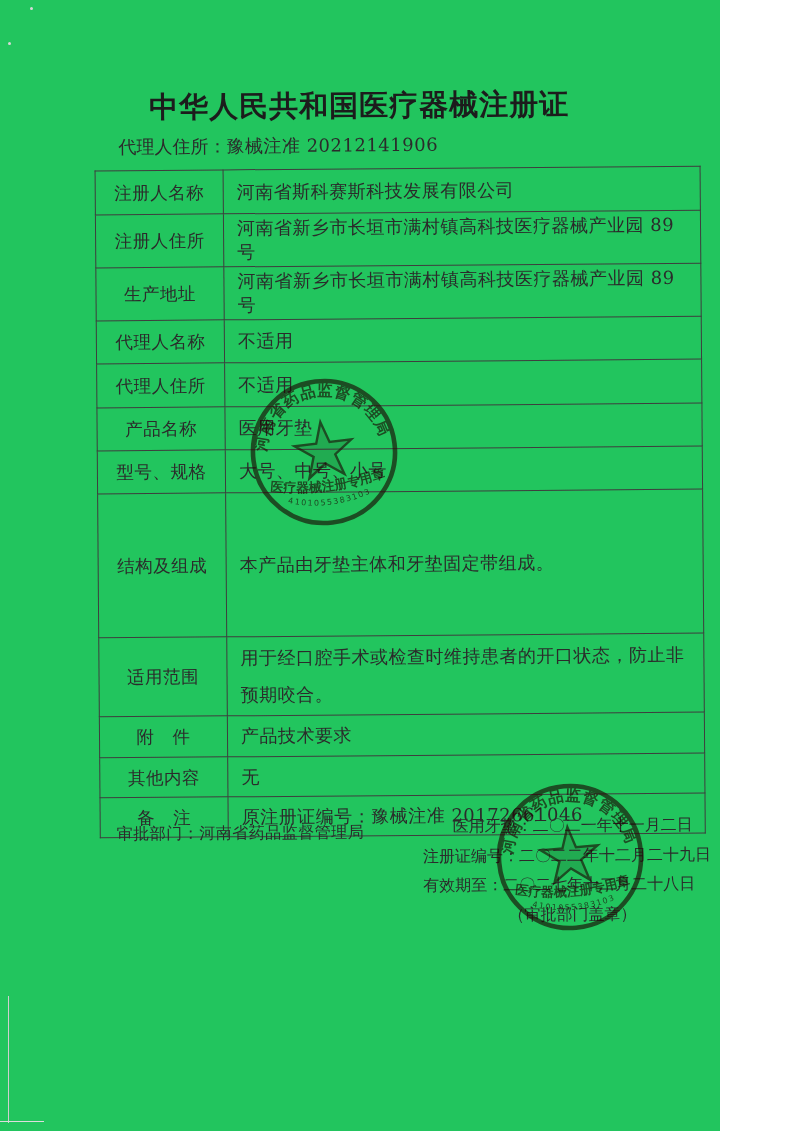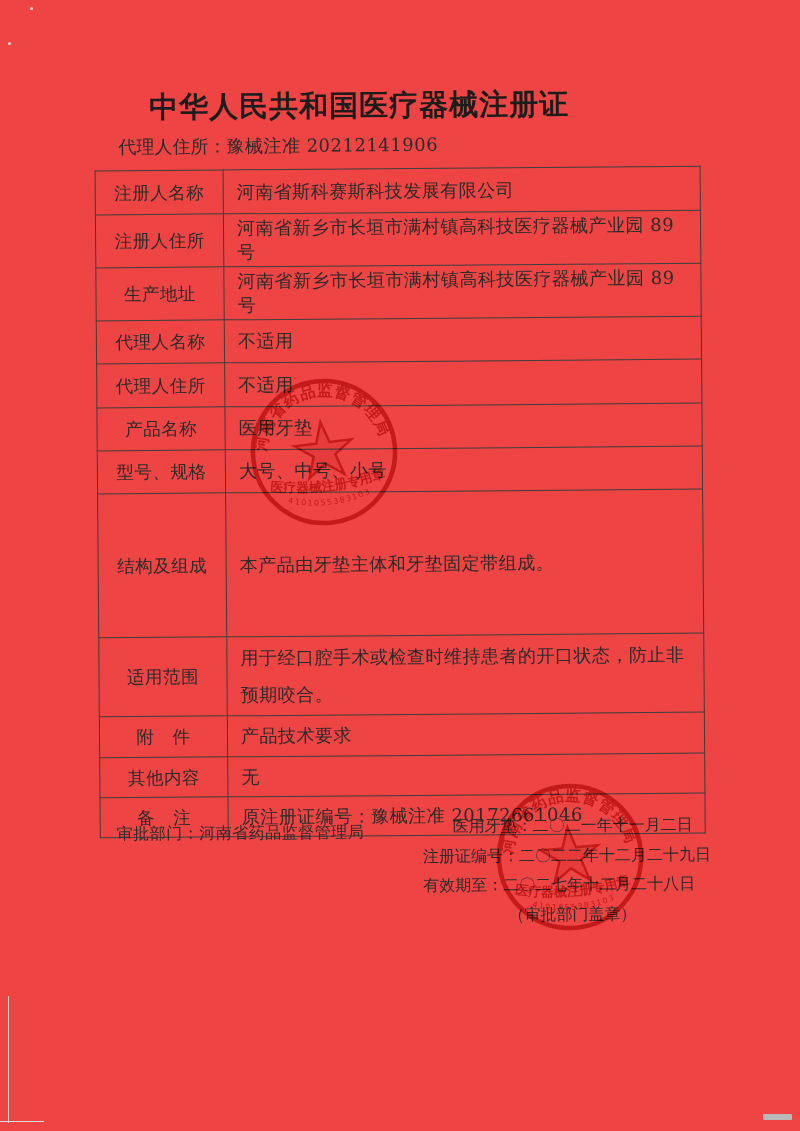--- a/index.html
+++ b/index.html
@@ -1,17 +1,17 @@
 <!DOCTYPE html>
 <html><head>
 <meta charset="utf-8">
 <style>
   html,body{margin:0;padding:0;background:#ffffff;}
   .page{
-    position:relative;width:800px;height:1131px;background:#ef4444;overflow:hidden;
+    position:relative;width:720px;height:1131px;background:#22c55e;overflow:hidden;
     font-family:"DejaVu Serif","Liberation Serif",serif;color:#2b2b2b;
   }
   .rot{position:absolute;inset:0;transform:rotate(-0.45deg);transform-origin:400px 480px;}
   .title{
     position:absolute;top:86px;left:50px;width:624px;text-align:center;
     font-size:29px;font-weight:bold;letter-spacing:1px;color:#1c1c1c;white-space:nowrap;
   }
   .cert-line{position:absolute;top:133px;left:121px;font-size:18px;white-space:nowrap;}
   .cert-line .num{letter-spacing:0.5px;}
   table.cert-table{

